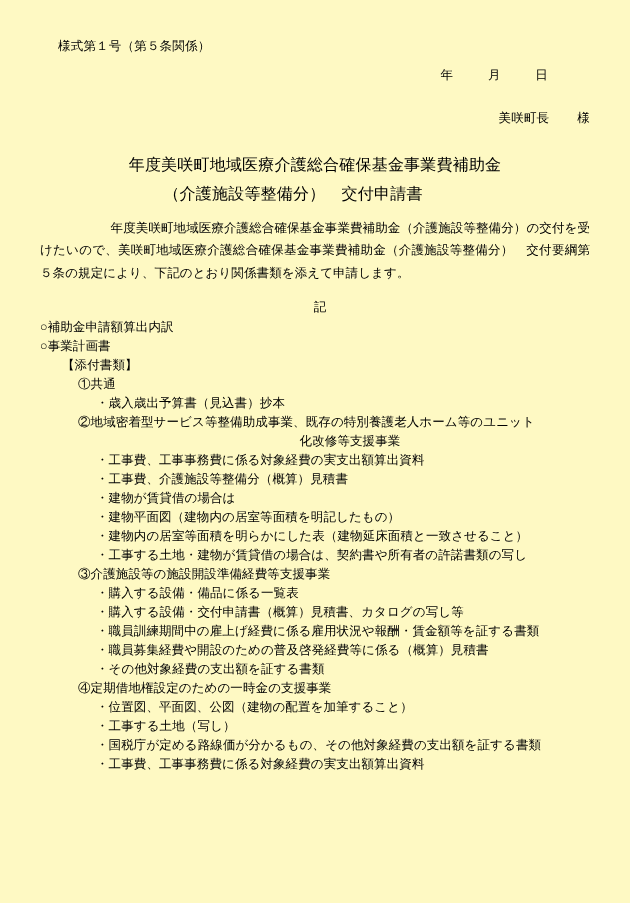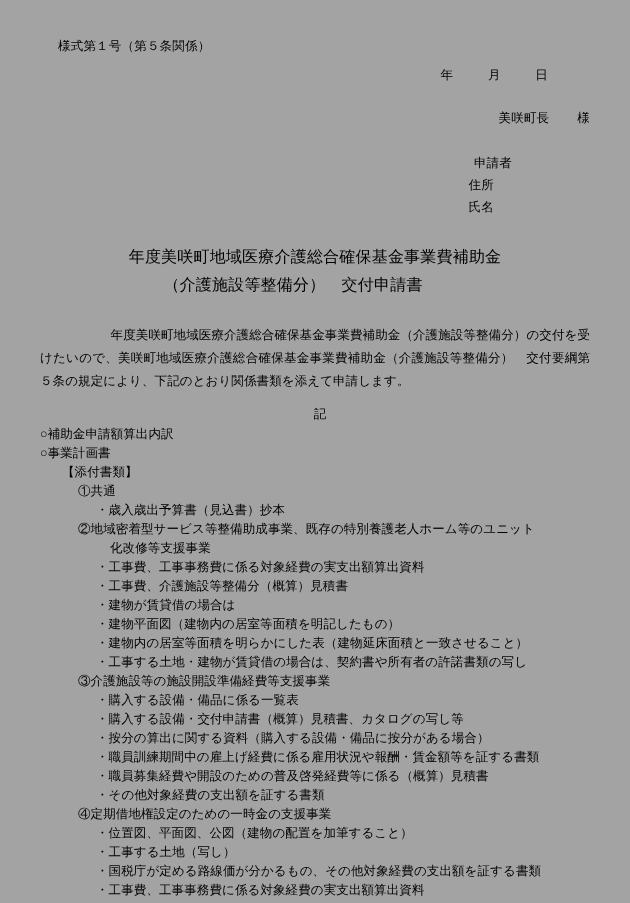--- a/index.html
+++ b/index.html
@@ -10,21 +10,21 @@
   body {
     font-family: "Liberation Serif", "DejaVu Serif", serif;
     color: #000000;
   }
   .page {
     width: 630px;
     height: 903px;
     position: relative;
     box-sizing: border-box;
     padding: 38px 40px 10px 40px;
-    background: #a3a3a3;
+    background: #fef9c3;
     overflow: hidden;
   }
   .form-no {
     font-size: 12.5px;
     letter-spacing: 0.2px;
     margin: 0 0 0 18px;
   }
   .date-line {
     font-size: 12.5px;
     text-align: right;
@@ -56,21 +56,21 @@
   .title-block {
     font-size: 16px;
     margin-top: 24px;
     text-align: center;
     line-height: 1.8;
     letter-spacing: 0.2px;
   }
   .title-line2 { margin-left: -44px; }
   .body-para {
     font-size: 12.5px;
-    margin-top: 24px;
+    margin-top: 8px;
     line-height: 1.82;
     letter-spacing: 0.1px;
     text-align: justify;
   }
   .body-para .indent { display: inline-block; width: 58px; }
   .ki {
     font-size: 12.5px;
     text-align: center;
     margin-top: 14px;
     margin-left: 10px;
@@ -79,21 +79,21 @@
   .list {
     font-size: 12.5px;
     line-height: 1.52;
     letter-spacing: 0.1px;
     margin-top: 2px;
   }
   .lvl0 { margin-left: 0px; }
   .lvl1 { margin-left: 22px; }
   .lvl2 { margin-left: 38px; }
   .lvl3 { margin-left: 56px; }
-  .lvl3-cont { margin-left: 70px; }
+  .lvl3-cont { margin-left: 70px; text-align: center; }
   .row { white-space: pre-wrap; }
 </style>
 </head>
 <body>
 
 <div class="page">
 
   <div class="form-no">様式第１号（第５条関係）</div>
 
   <div class="date-line">
@@ -101,25 +101,20 @@
     <span class="date-gap-a"></span>
     <span>月</span>
     <span class="date-gap-b"></span>
     <span>日</span>
   </div>
 
   <div class="addressee">
     <span>美咲町長</span><span class="sama">様</span>
   </div>
 
-  <div class="applicant-block">
-    <div class="app-indent1">申請者</div>
-    <div class="app-indent2">住所</div>
-    <div class="app-indent3">氏名</div>
-  </div>
 
   <div class="title-block">
     <div>年度美咲町地域医療介護総合確保基金事業費補助金</div>
     <div class="title-line2">（介護施設等整備分）　交付申請書</div>
   </div>
 
   <div class="body-para"><span class="indent"></span><span>　年度美咲町地域医療介護総合確保基金事業費補助金（介護施設等整備分）の交付を受けたいので、美咲町地域医療介護総合確保基金事業費補助金（介護施設等整備分）　交付要綱第５条の規定により、下記のとおり関係書類を添えて申請します。</span></div>
 
   <div class="ki">記</div>
 
@@ -133,21 +128,20 @@
       <div class="row lvl3-cont">化改修等支援事業</div>
       <div class="row lvl3">・工事費、工事事務費に係る対象経費の実支出額算出資料</div>
       <div class="row lvl3">・工事費、介護施設等整備分（概算）見積書</div>
       <div class="row lvl3">・建物が賃貸借の場合は</div>
       <div class="row lvl3">・建物平面図（建物内の居室等面積を明記したもの）</div>
       <div class="row lvl3">・建物内の居室等面積を明らかにした表（建物延床面積と一致させること）</div>
       <div class="row lvl3">・工事する土地・建物が賃貸借の場合は、契約書や所有者の許諾書類の写し</div>
       <div class="row lvl2">③介護施設等の施設開設準備経費等支援事業</div>
       <div class="row lvl3">・購入する設備・備品に係る一覧表</div>
       <div class="row lvl3">・購入する設備・交付申請書（概算）見積書、カタログの写し等</div>
-      <div class="row lvl3">・按分の算出に関する資料（購入する設備・備品に按分がある場合）</div>
       <div class="row lvl3">・職員訓練期間中の雇上げ経費に係る雇用状況や報酬・賃金額等を証する書類</div>
       <div class="row lvl3">・職員募集経費や開設のための普及啓発経費等に係る（概算）見積書</div>
       <div class="row lvl3">・その他対象経費の支出額を証する書類</div>
       <div class="row lvl2">④定期借地権設定のための一時金の支援事業</div>
       <div class="row lvl3">・位置図、平面図、公図（建物の配置を加筆すること）</div>
       <div class="row lvl3">・工事する土地（写し）</div>
       <div class="row lvl3">・国税庁が定める路線価が分かるもの、その他対象経費の支出額を証する書類</div>
       <div class="row lvl3">・工事費、工事事務費に係る対象経費の実支出額算出資料</div>
     </div>
 

